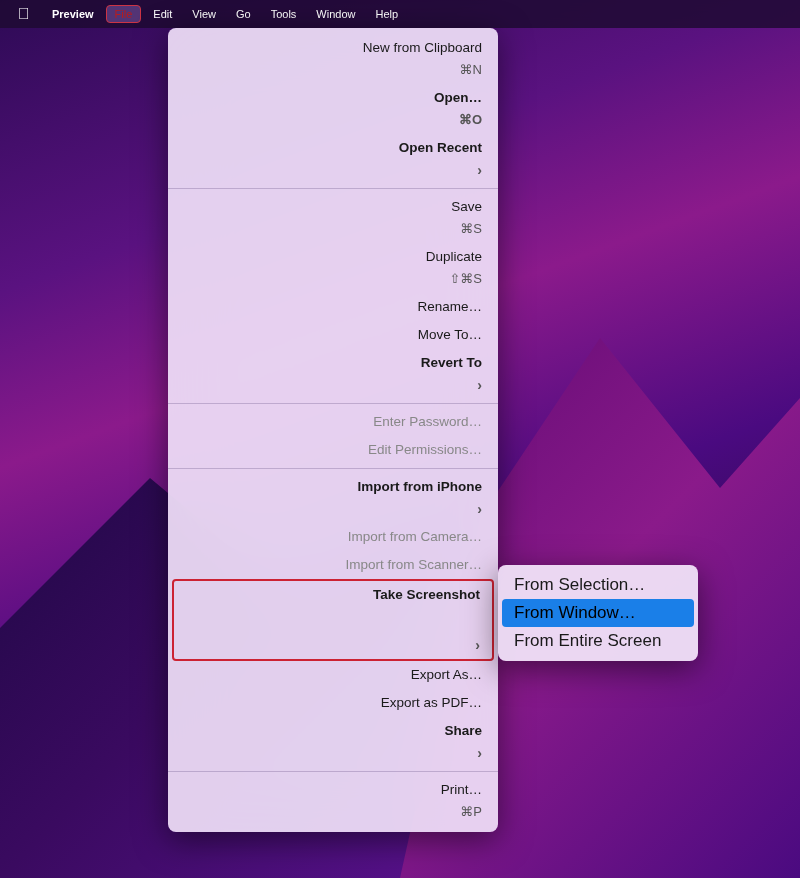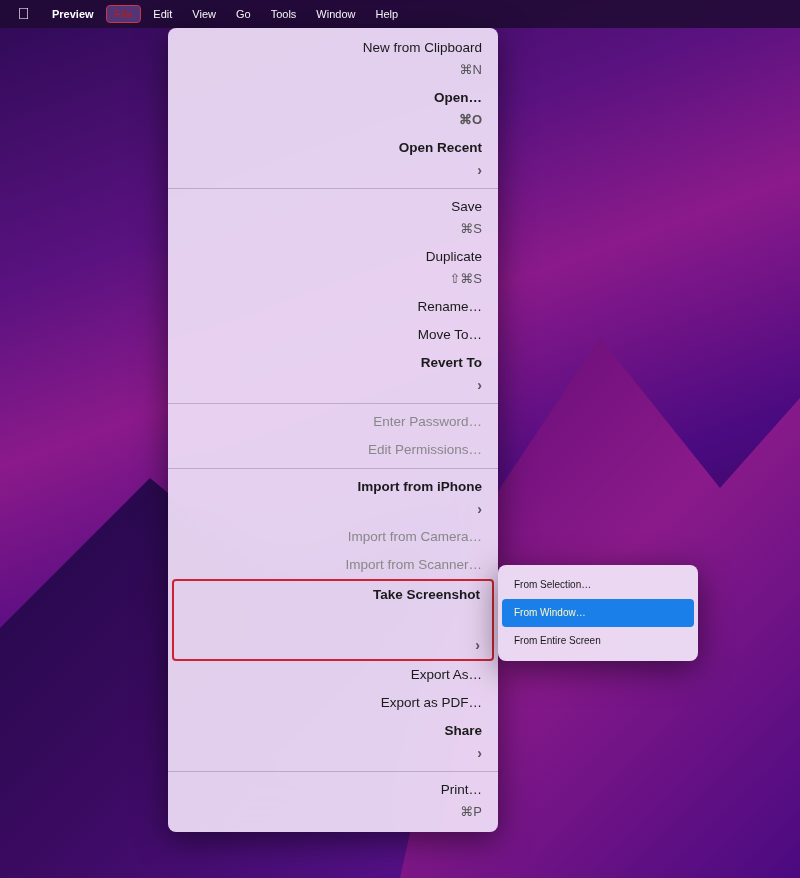--- a/index.html
+++ b/index.html
@@ -113,30 +113,30 @@
       backdrop-filter: blur(30px);
       border-radius: 8px;
       box-shadow: 0 8px 32px rgba(0,0,0,0.5);
       padding: 6px 0;
       z-index: 300;
     }
     .submenu-item {
       display: flex;
       align-items: center;
       padding: 3px 16px;
-      font-size: 10px;
+      font-size: 17px;
       color: #1a1a1a;
       cursor: pointer;
       min-height: 22px;
       line-height: 22px;
       text-align: right;
     }
     .submenu-item.selected {
       background: #1a7fe8;
-      color: #fef9c3;
+      color: #000000;
       border-radius: 4px;
       margin: 0 4px;
       padding: 3px 12px;
     }
 
     
     .desktop-bg {
       position: absolute;
       inset: 0;
       background: linear-gradient(160deg,

